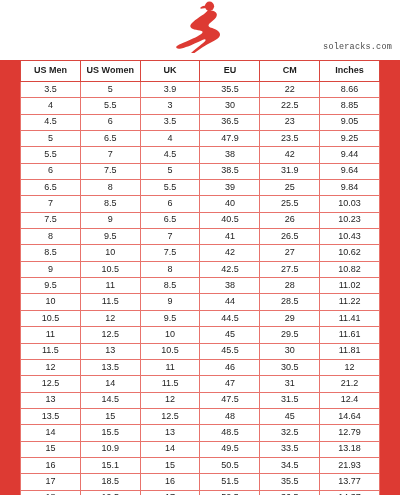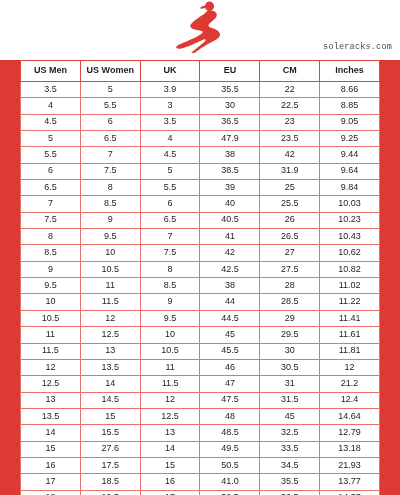--- a/index.html
+++ b/index.html
@@ -302,39 +302,39 @@
           <tr>
             <td>14</td>
             <td>15.5</td>
             <td>13</td>
             <td>48.5</td>
             <td>32.5</td>
             <td>12.79</td>
           </tr>
           <tr>
             <td>15</td>
-            <td>27.6</td>
+            <td>10.9</td>
             <td>14</td>
             <td>49.5</td>
             <td>33.5</td>
             <td>13.18</td>
           </tr>
           <tr>
             <td>16</td>
-            <td>17.5</td>
+            <td>15.1</td>
             <td>15</td>
             <td>50.5</td>
             <td>34.5</td>
             <td>21.93</td>
           </tr>
           <tr>
             <td>17</td>
             <td>18.5</td>
             <td>16</td>
-            <td>41.0</td>
+            <td>51.5</td>
             <td>35.5</td>
             <td>13.77</td>
           </tr>
           <tr>
             <td>18</td>
             <td>19.5</td>
             <td>17</td>
             <td>52.5</td>
             <td>36.5</td>
             <td>14.37</td>

